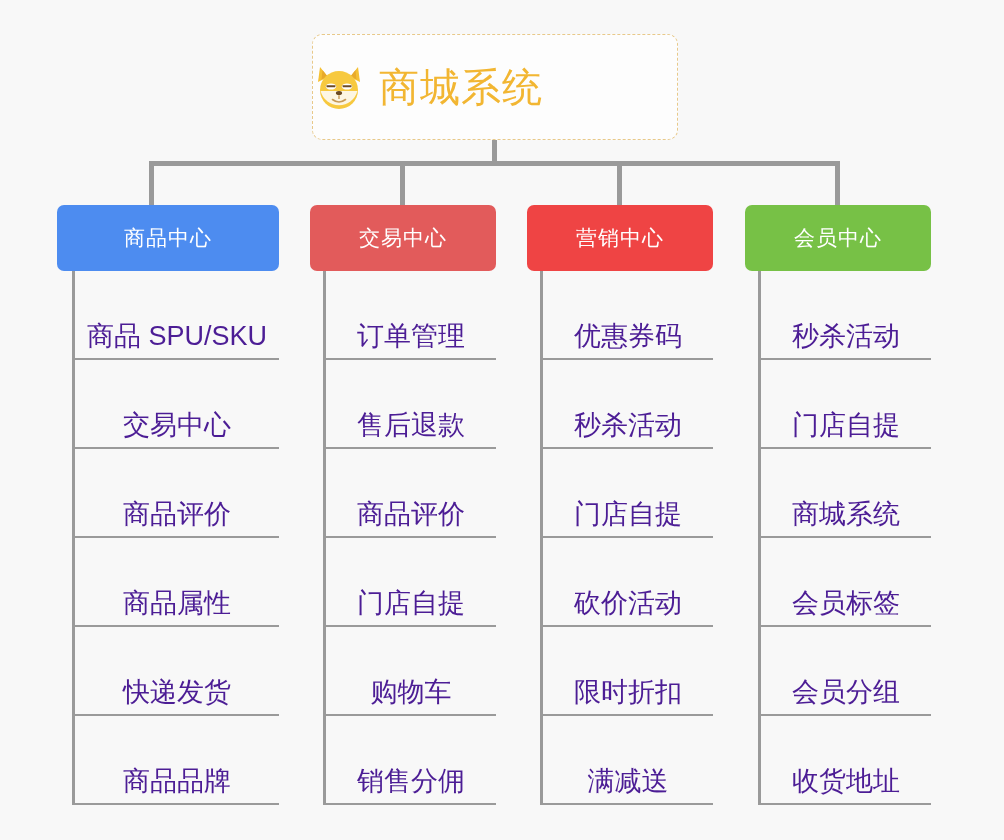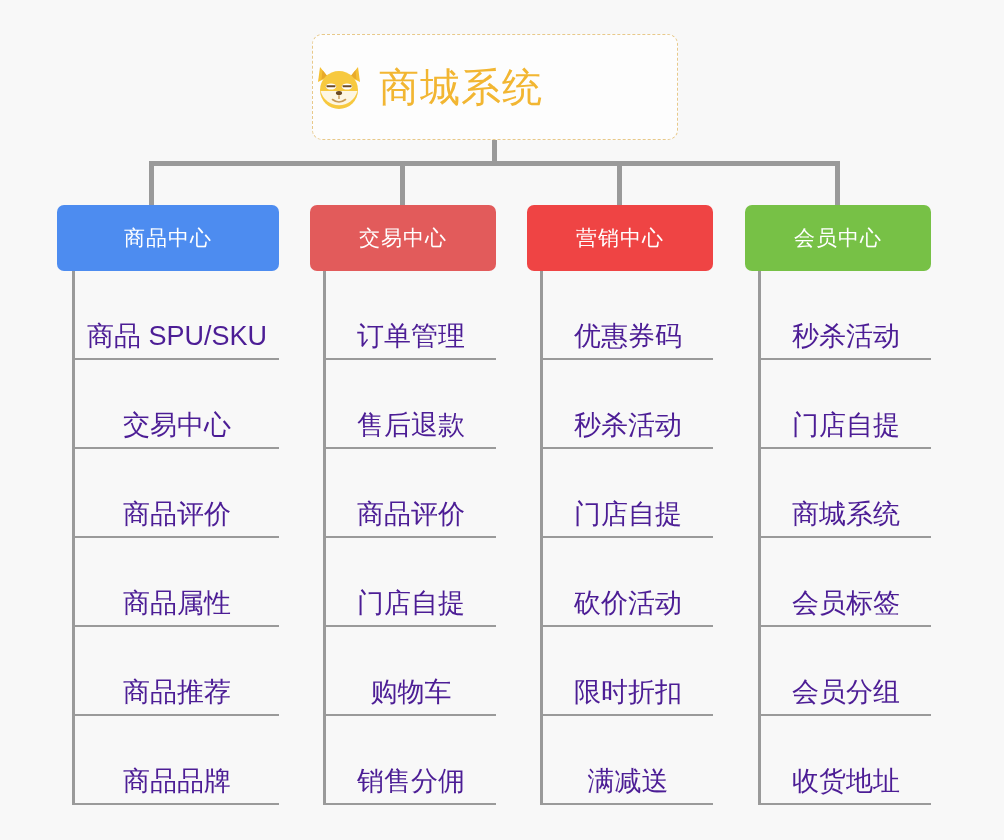--- a/index.html
+++ b/index.html
@@ -174,21 +174,21 @@
       <div class="leaf">
           <span class="leaf-label">交易中心</span>
         </div>
       <div class="leaf">
           <span class="leaf-label">商品评价</span>
         </div>
       <div class="leaf">
           <span class="leaf-label">商品属性</span>
         </div>
       <div class="leaf">
-          <span class="leaf-label">商品推荐</span>
+          <span class="leaf-label">快递发货</span>
         </div>
       <div class="leaf">
           <span class="leaf-label">商品品牌</span>
         </div>
     </div>
   </div>
 
   <div class="column col-1">
     <div class="cat-box">
       <span>交易中心</span>

